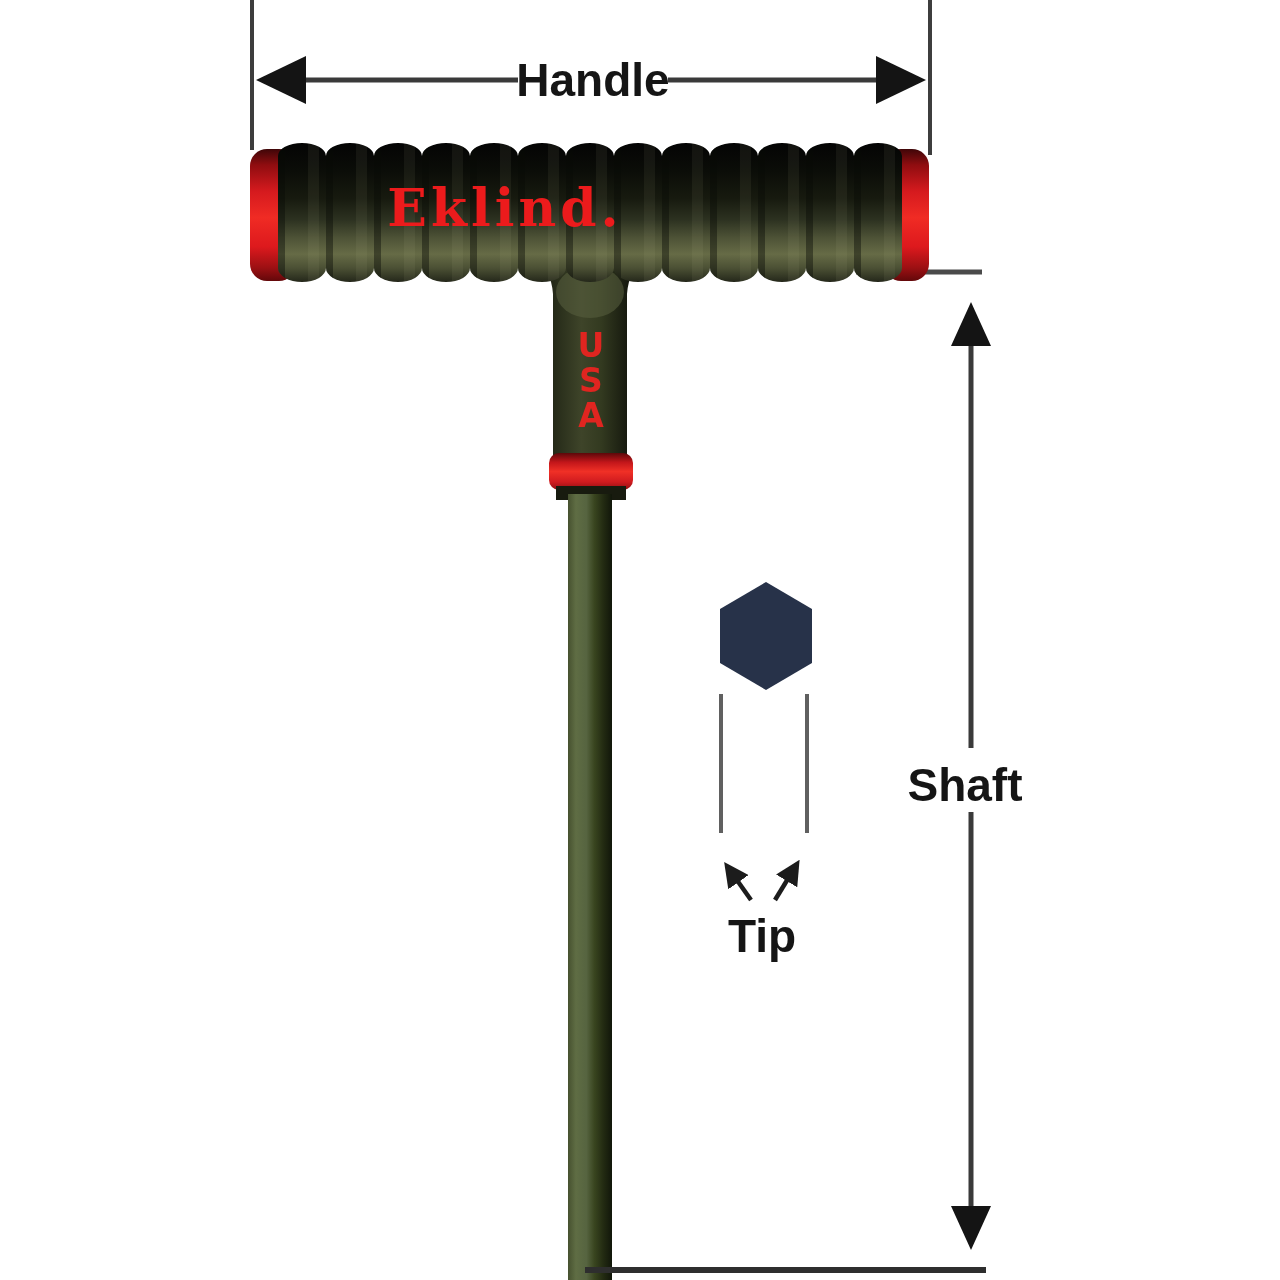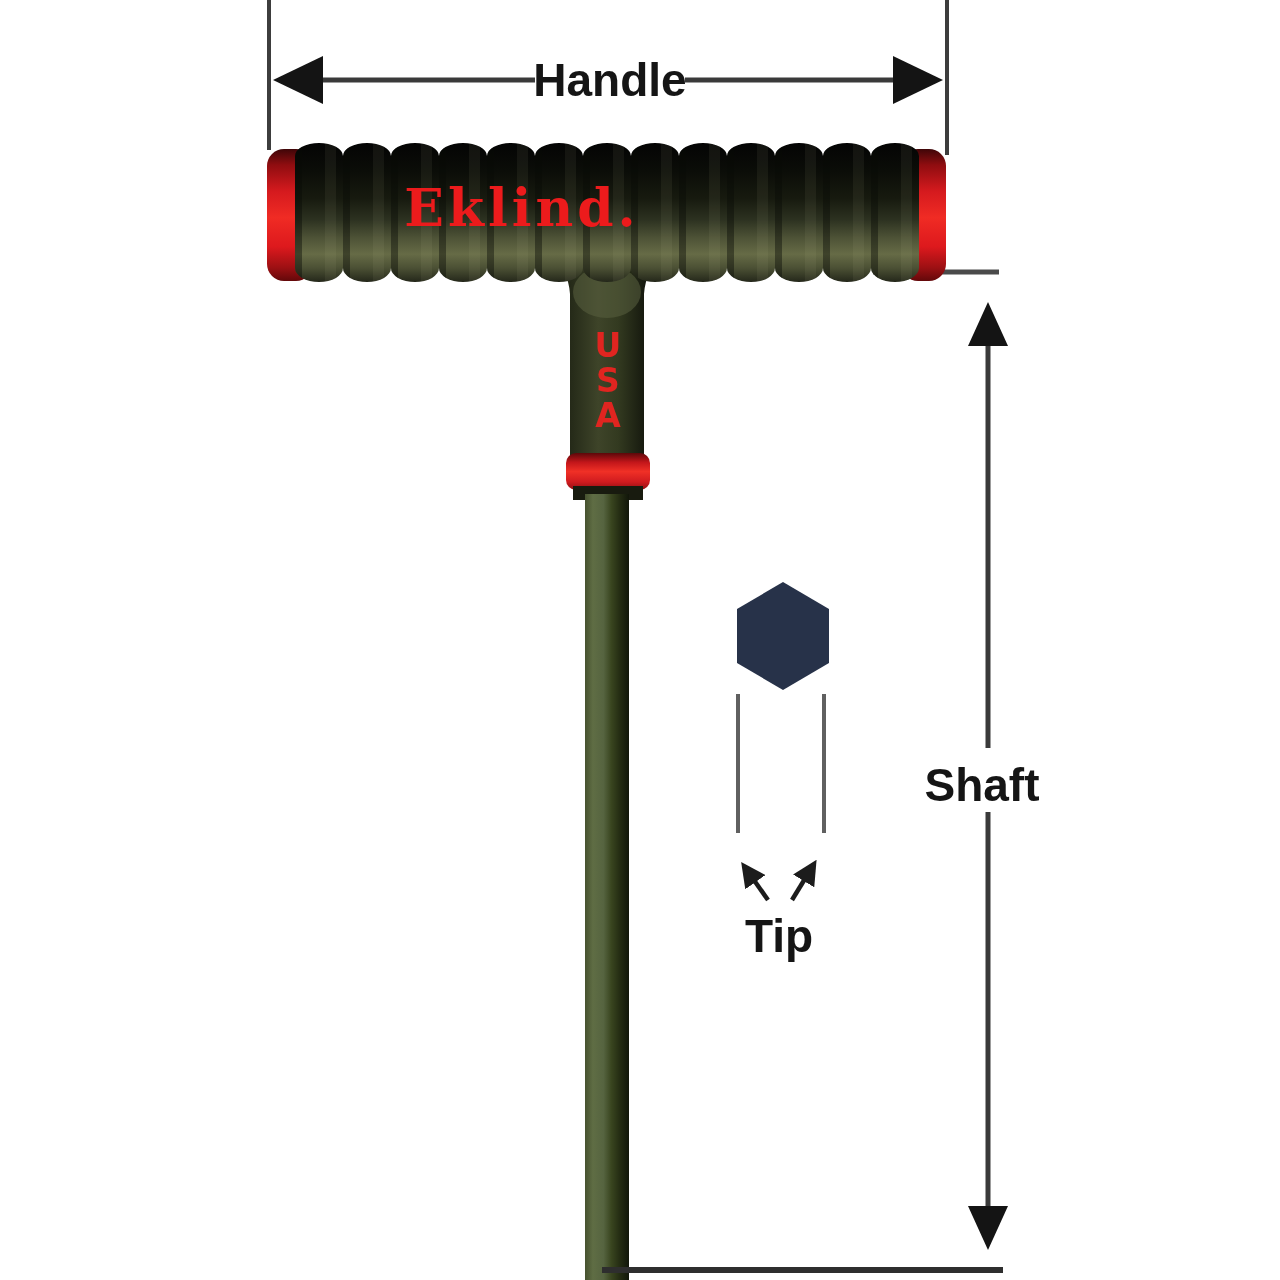--- a/index.html
+++ b/index.html
@@ -3,21 +3,20 @@
 <meta charset="utf-8">
 <style>
   html, body { margin: 0; padding: 0; background: #ffffff; }
   .stage {
     position: relative;
     width: 1148px;
     height: 1280px;
     background: #ffffff;
     overflow: hidden;
     font-family: "Liberation Sans", sans-serif;
-    padding-left: 17px;
   }
   svg { display: block; }
   .dim-label {
     font-family: "Liberation Sans", sans-serif;
     font-weight: bold;
     font-size: 46px;
     fill: #151515;
   }
   .brand-text {
     font-family: "DejaVu Serif", serif;

